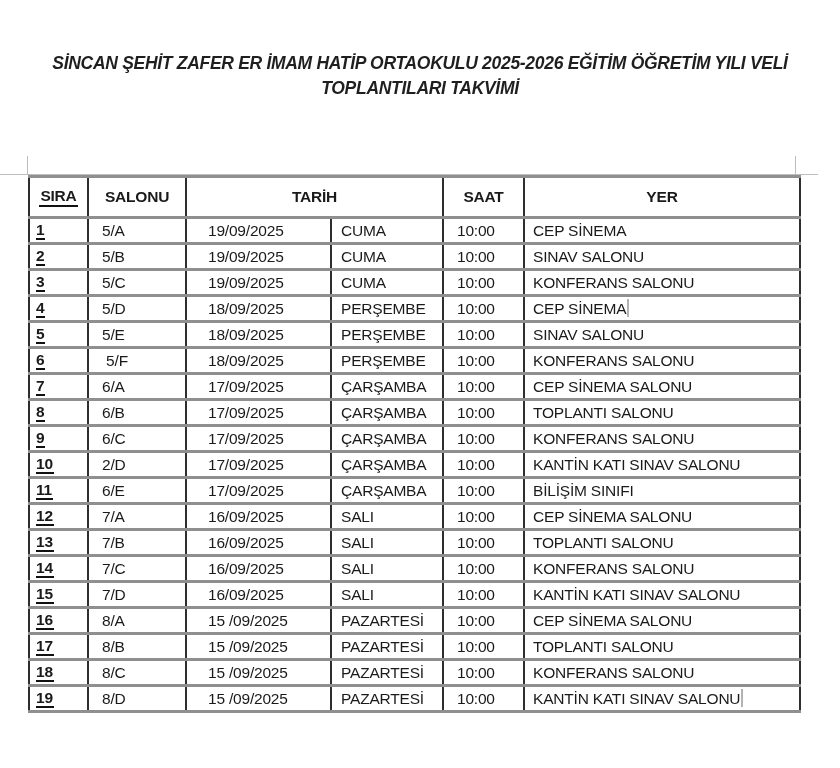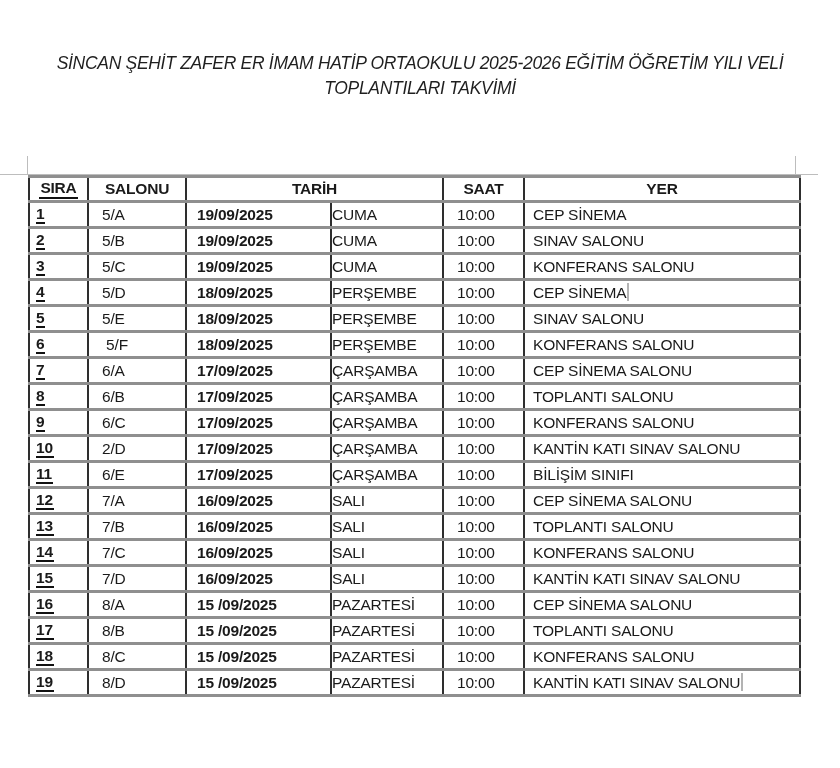--- a/index.html
+++ b/index.html
@@ -13,21 +13,21 @@
     color: #1a1a1a;
     overflow: hidden;
   }
   .title {
     position: absolute;
     top: 51px;
     left: 0;
     width: 840px;
     text-align: center;
     font-style: italic;
-    font-weight: 400;
+    font-weight: 700;
     font-size: 17.5px;
     line-height: 25px;
     letter-spacing: -0.3px;
     color: #1f1f1f;
   }
   .boundary-h {
     position: absolute;
     top: 174px;
     left: 0;
     width: 818px;
@@ -60,30 +60,30 @@
     border-left: 2px solid #2e2e2e;
     border-top: 3px solid #8f8f8f;
     white-space: pre;
     overflow: hidden;
     vertical-align: middle;
   }
   table.schedule th:last-child,
   table.schedule td:last-child { border-right: 2px solid #2e2e2e; }
   table.schedule tr:last-child td { border-bottom: 3px solid #8f8f8f; margin-left: 44px; }
   table.schedule thead th {
-    height: 25px;
+    height: 41px;
     font-weight: 700;
     text-align: center;
     font-size: 15.5px;
   }
   table.schedule tbody td { height: 26px; }
   td.c-no   { padding-left: 6px; }
   td.c-sinif{ padding-left: 13px; }
-  td.c-date { padding-left: 10px; font-weight: bold; }
-  td.c-day  { }
+  td.c-date { padding-left: 21px; }
+  td.c-day  { padding-left: 9px; }
   td.c-time { padding-left: 13px; }
   td.c-yer  { padding-left: 8px; }
   .num {
     display: inline-block;
     font-weight: 700;
     border-bottom: 2px solid #111;
     padding: 0 1px 0 0;
     line-height: 1.1;
   }
   .hdr-underline {

